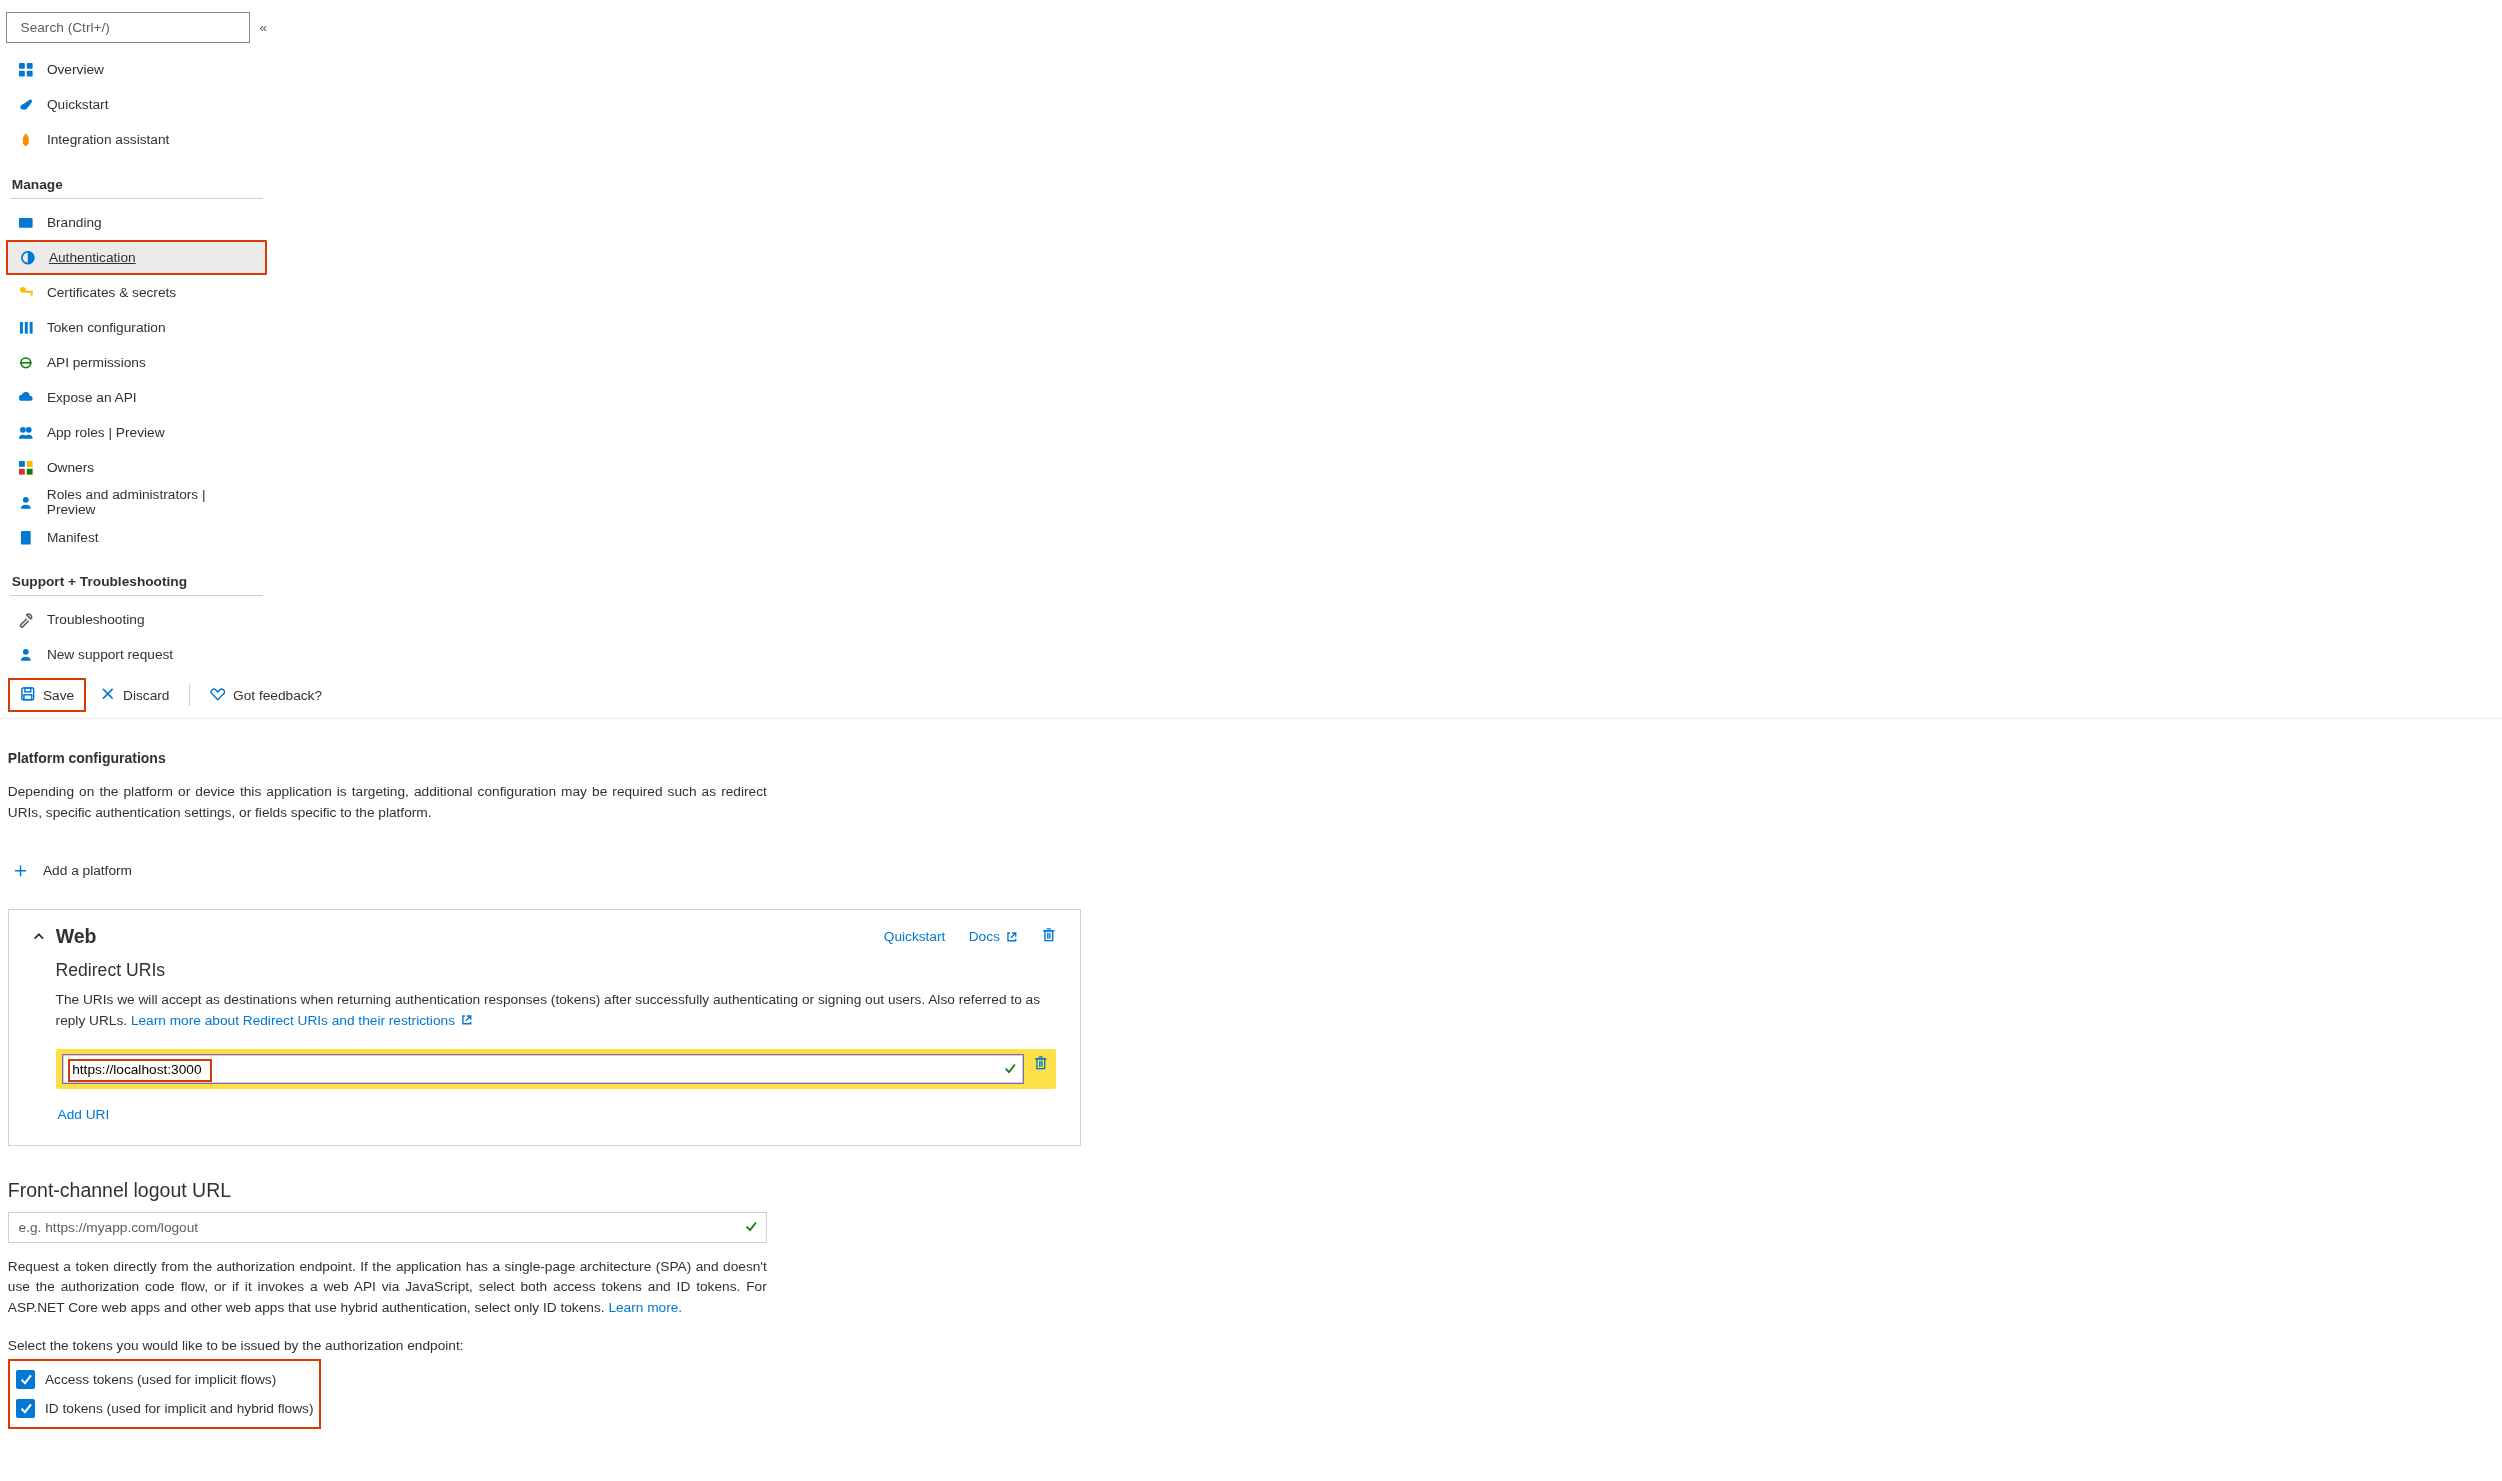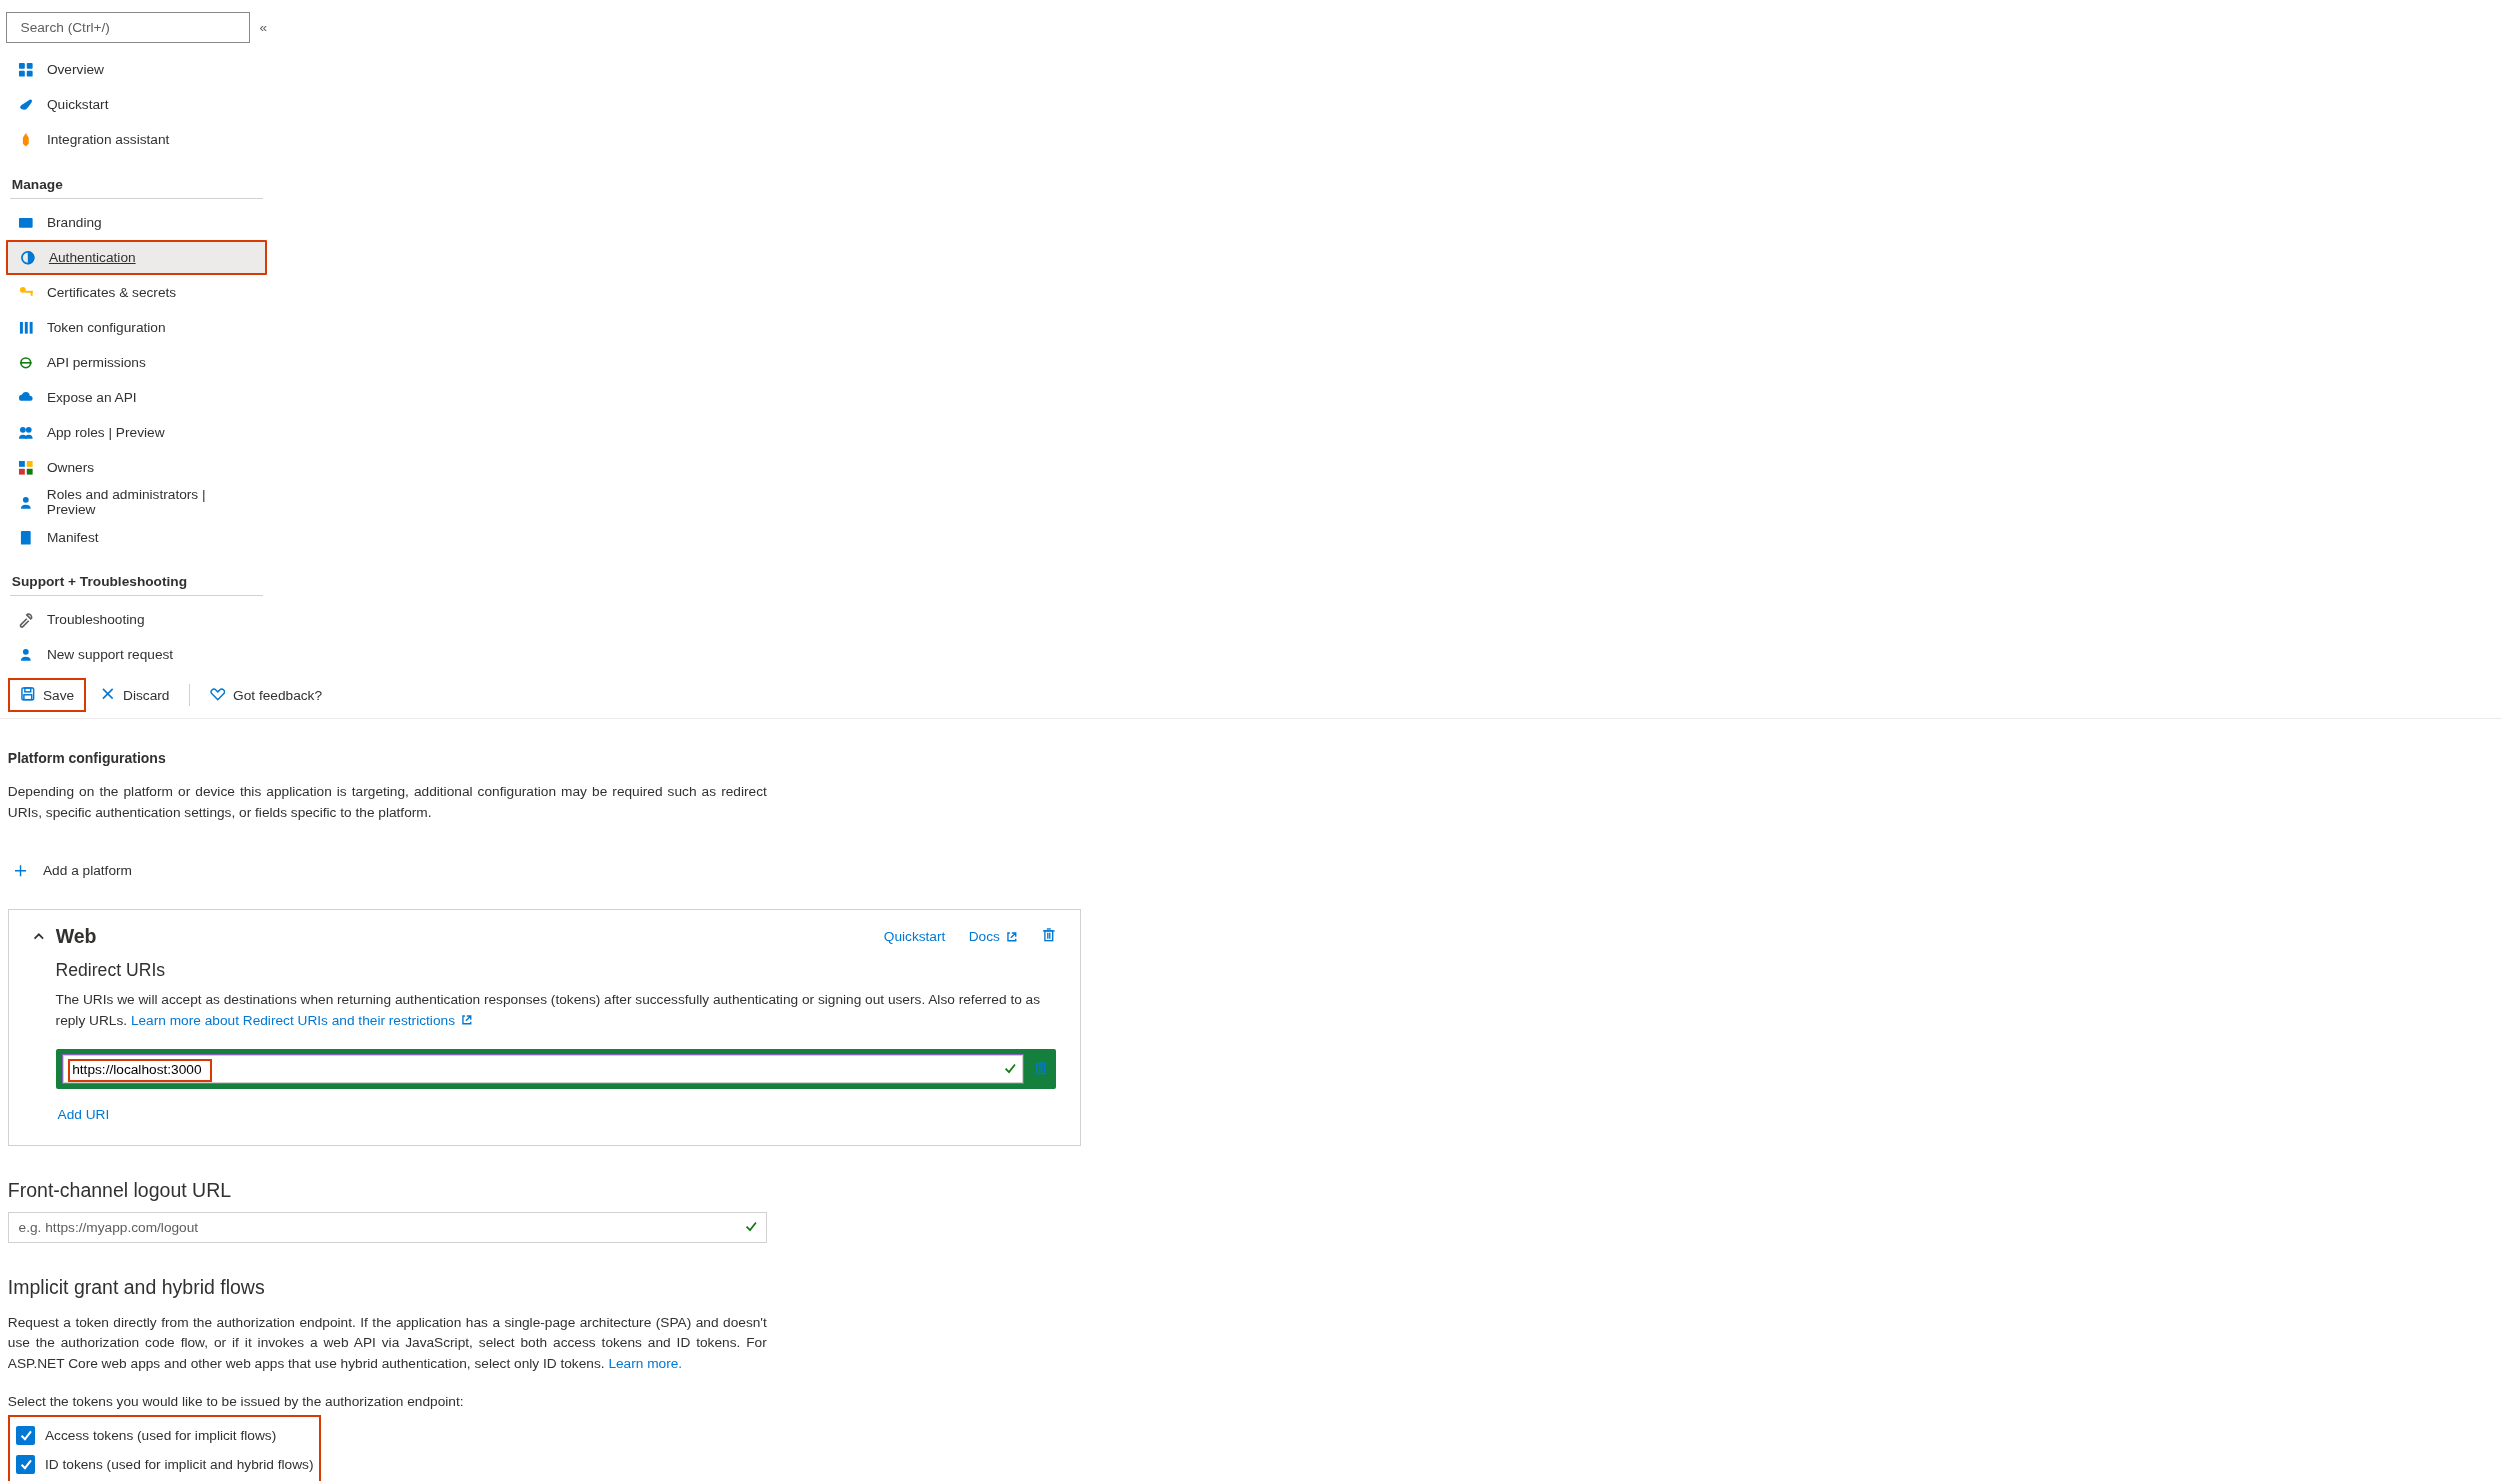--- a/index.html
+++ b/index.html
@@ -176,24 +176,23 @@
 
   .subhead {
     font-size: 17.6px;
     font-weight: 400;
     margin: 11.7px 0 7.8px 0;
   }
   .subdesc { line-height: 1.55; max-width: 1014px; }
 
   .uri-row {
     display: flex;
-    align-items: center;
     gap: 9.8px;
     margin: 17.6px 0 7.8px 0;
-    background: #15803d;
+    background: #fde047;
     padding: 5.9px 7.8px;
     border-radius: 2px;
   }
   .uri-input-wrap {
     flex: 1;
     position: relative;
     border: 1px solid var(--border2);
     outline: 1px solid #8764b8; 
     background: #fff;
     display: flex;
@@ -554,21 +553,20 @@
       <div class="logout-input">
         <input placeholder="e.g. https://myapp.com/logout" style="">
         <span class="check">
           <svg viewBox="0 0 16 16" width="13.7" height="13.7" fill="none" stroke="currentColor" stroke-width="2">
               <polyline points="3,9 7,13 14,4"></polyline>
             </svg>
         </span>
       </div>
 
       
-      <h2 class="section-title">Implicit grant and hybrid flows</h2>
       <p class="desc" style="text-align:justify">
         <span>Request a token directly from the authorization endpoint. If the application has a single-page architecture (SPA) and doesn't use the authorization code flow, or if it invokes a web API via JavaScript, select both access tokens and ID tokens. For ASP.NET Core web apps and other web apps that use hybrid authentication, select only ID tokens. </span>
         <span class="link">Learn more.</span>
       </p>
 
       <div class="token-select">
         <div>Select the tokens you would like to be issued by the authorization endpoint:</div>
         <div class="token-box">
           <div class="checkbox-row">
             <span class="checkbox">

